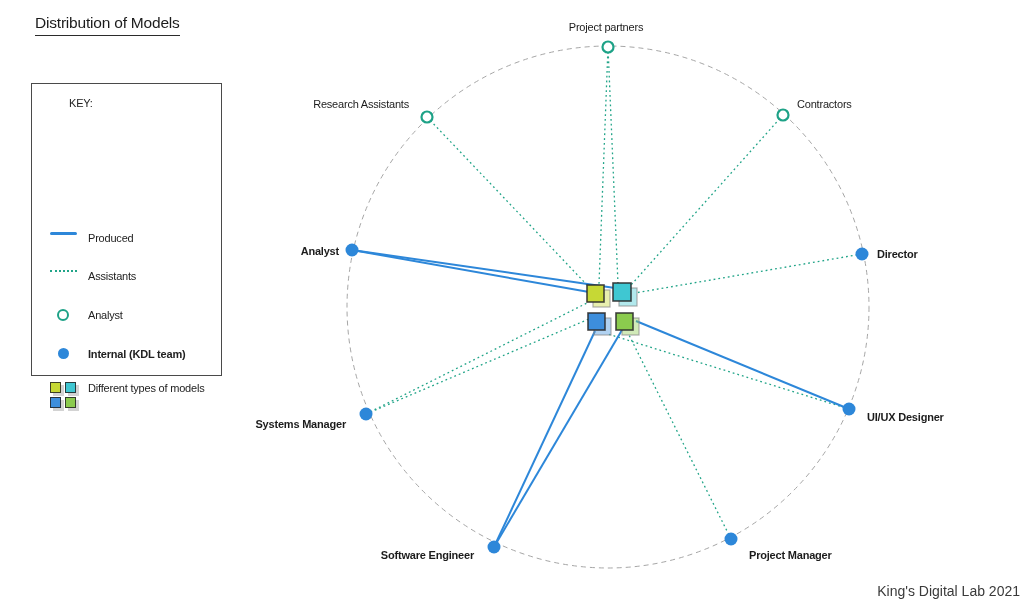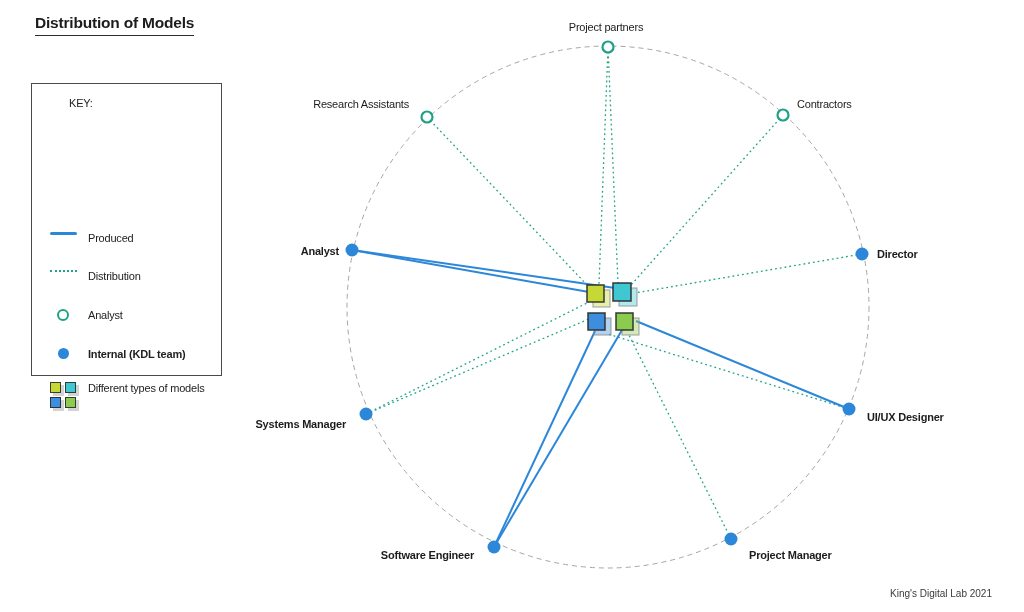--- a/index.html
+++ b/index.html
@@ -2,21 +2,21 @@
 <html><head>
 <meta charset="utf-8">
 <style>
   html,body{margin:0;padding:0;background:#fff;}
   #stage{
     position:relative;width:1024px;height:612px;background:#ffffff;overflow:hidden;
     font-family:"Liberation Sans",sans-serif;color:#1d1d1d;letter-spacing:-0.2px;
   }
   
   #page-title{
-    position:absolute;left:35px;top:14px;font-size:15.5px;font-weight:bold;
+    position:absolute;left:35px;top:14px;font-size:15.5px;font-weight:normal;
     border-bottom:1.6px solid #2b2b2b;padding-bottom:3px;color:#1c1c1c;
   }
   
   #key-box{
     position:absolute;left:31px;top:83px;width:191px;height:293px;
     border:1px solid #4a4a4a;background:#fff;box-sizing:border-box;
   }
   #key-heading{position:absolute;left:17px;top:13px;font-size:11px;color:#222;padding-left:20px;}
   .key-row{position:absolute;left:10px;height:22px;display:flex;align-items:flex-start;}
   .key-icon{width:42px;display:flex;justify-content:center;align-items:center;}
@@ -30,21 +30,21 @@
   .model-icon span{
     display:block;width:11px;height:11px;border:1.4px solid rgba(35,35,35,0.85);
     box-shadow:3px 3px 0 rgba(130,130,130,0.35);box-sizing:border-box;
   }
   
   #diagram-svg{position:absolute;left:0;top:0;}
   .node-label{font-family:"Liberation Sans",sans-serif;font-size:11px;fill:#1c1c1c;letter-spacing:-0.2px;}
   .node-label.bold{font-weight:bold;}
   
   #footer-credit{
-    position:absolute;right:32px;bottom:13px;font-size:10px;color:#3a3a3a;letter-spacing:0;
+    position:absolute;right:4px;bottom:13px;font-size:14px;color:#3a3a3a;letter-spacing:0;
   }
 </style>
 </head>
 <body>
 
 <div id="stage">
 
   <div id="page-title">Distribution of Models</div>
 
   <div id="key-box">
@@ -53,21 +53,21 @@
     <div class="key-row" style="top:148px">
       <span class="key-icon">
           <span class="icon-solid-line" style="background: rgb(45, 135, 217);"></span>
         </span>
       <span class="key-label">Produced</span>
     </div>
     <div class="key-row" style="top:186px">
       <span class="key-icon">
           <span class="icon-dotted-line" style="border-top-color: rgb(33, 164, 136);"></span>
         </span>
-      <span class="key-label">Distribution</span>
+      <span class="key-label">Assistants</span>
     </div>
     <div class="key-row" style="top:225px">
       <span class="key-icon">
           <span class="icon-open-circle" style="border-color: rgb(30, 162, 135);"></span>
         </span>
       <span class="key-label">Analyst</span>
     </div>
     <div class="key-row" style="top:264px">
       <span class="key-icon">
           <span class="icon-filled-circle" style="background: rgb(45, 135, 217);"></span>

